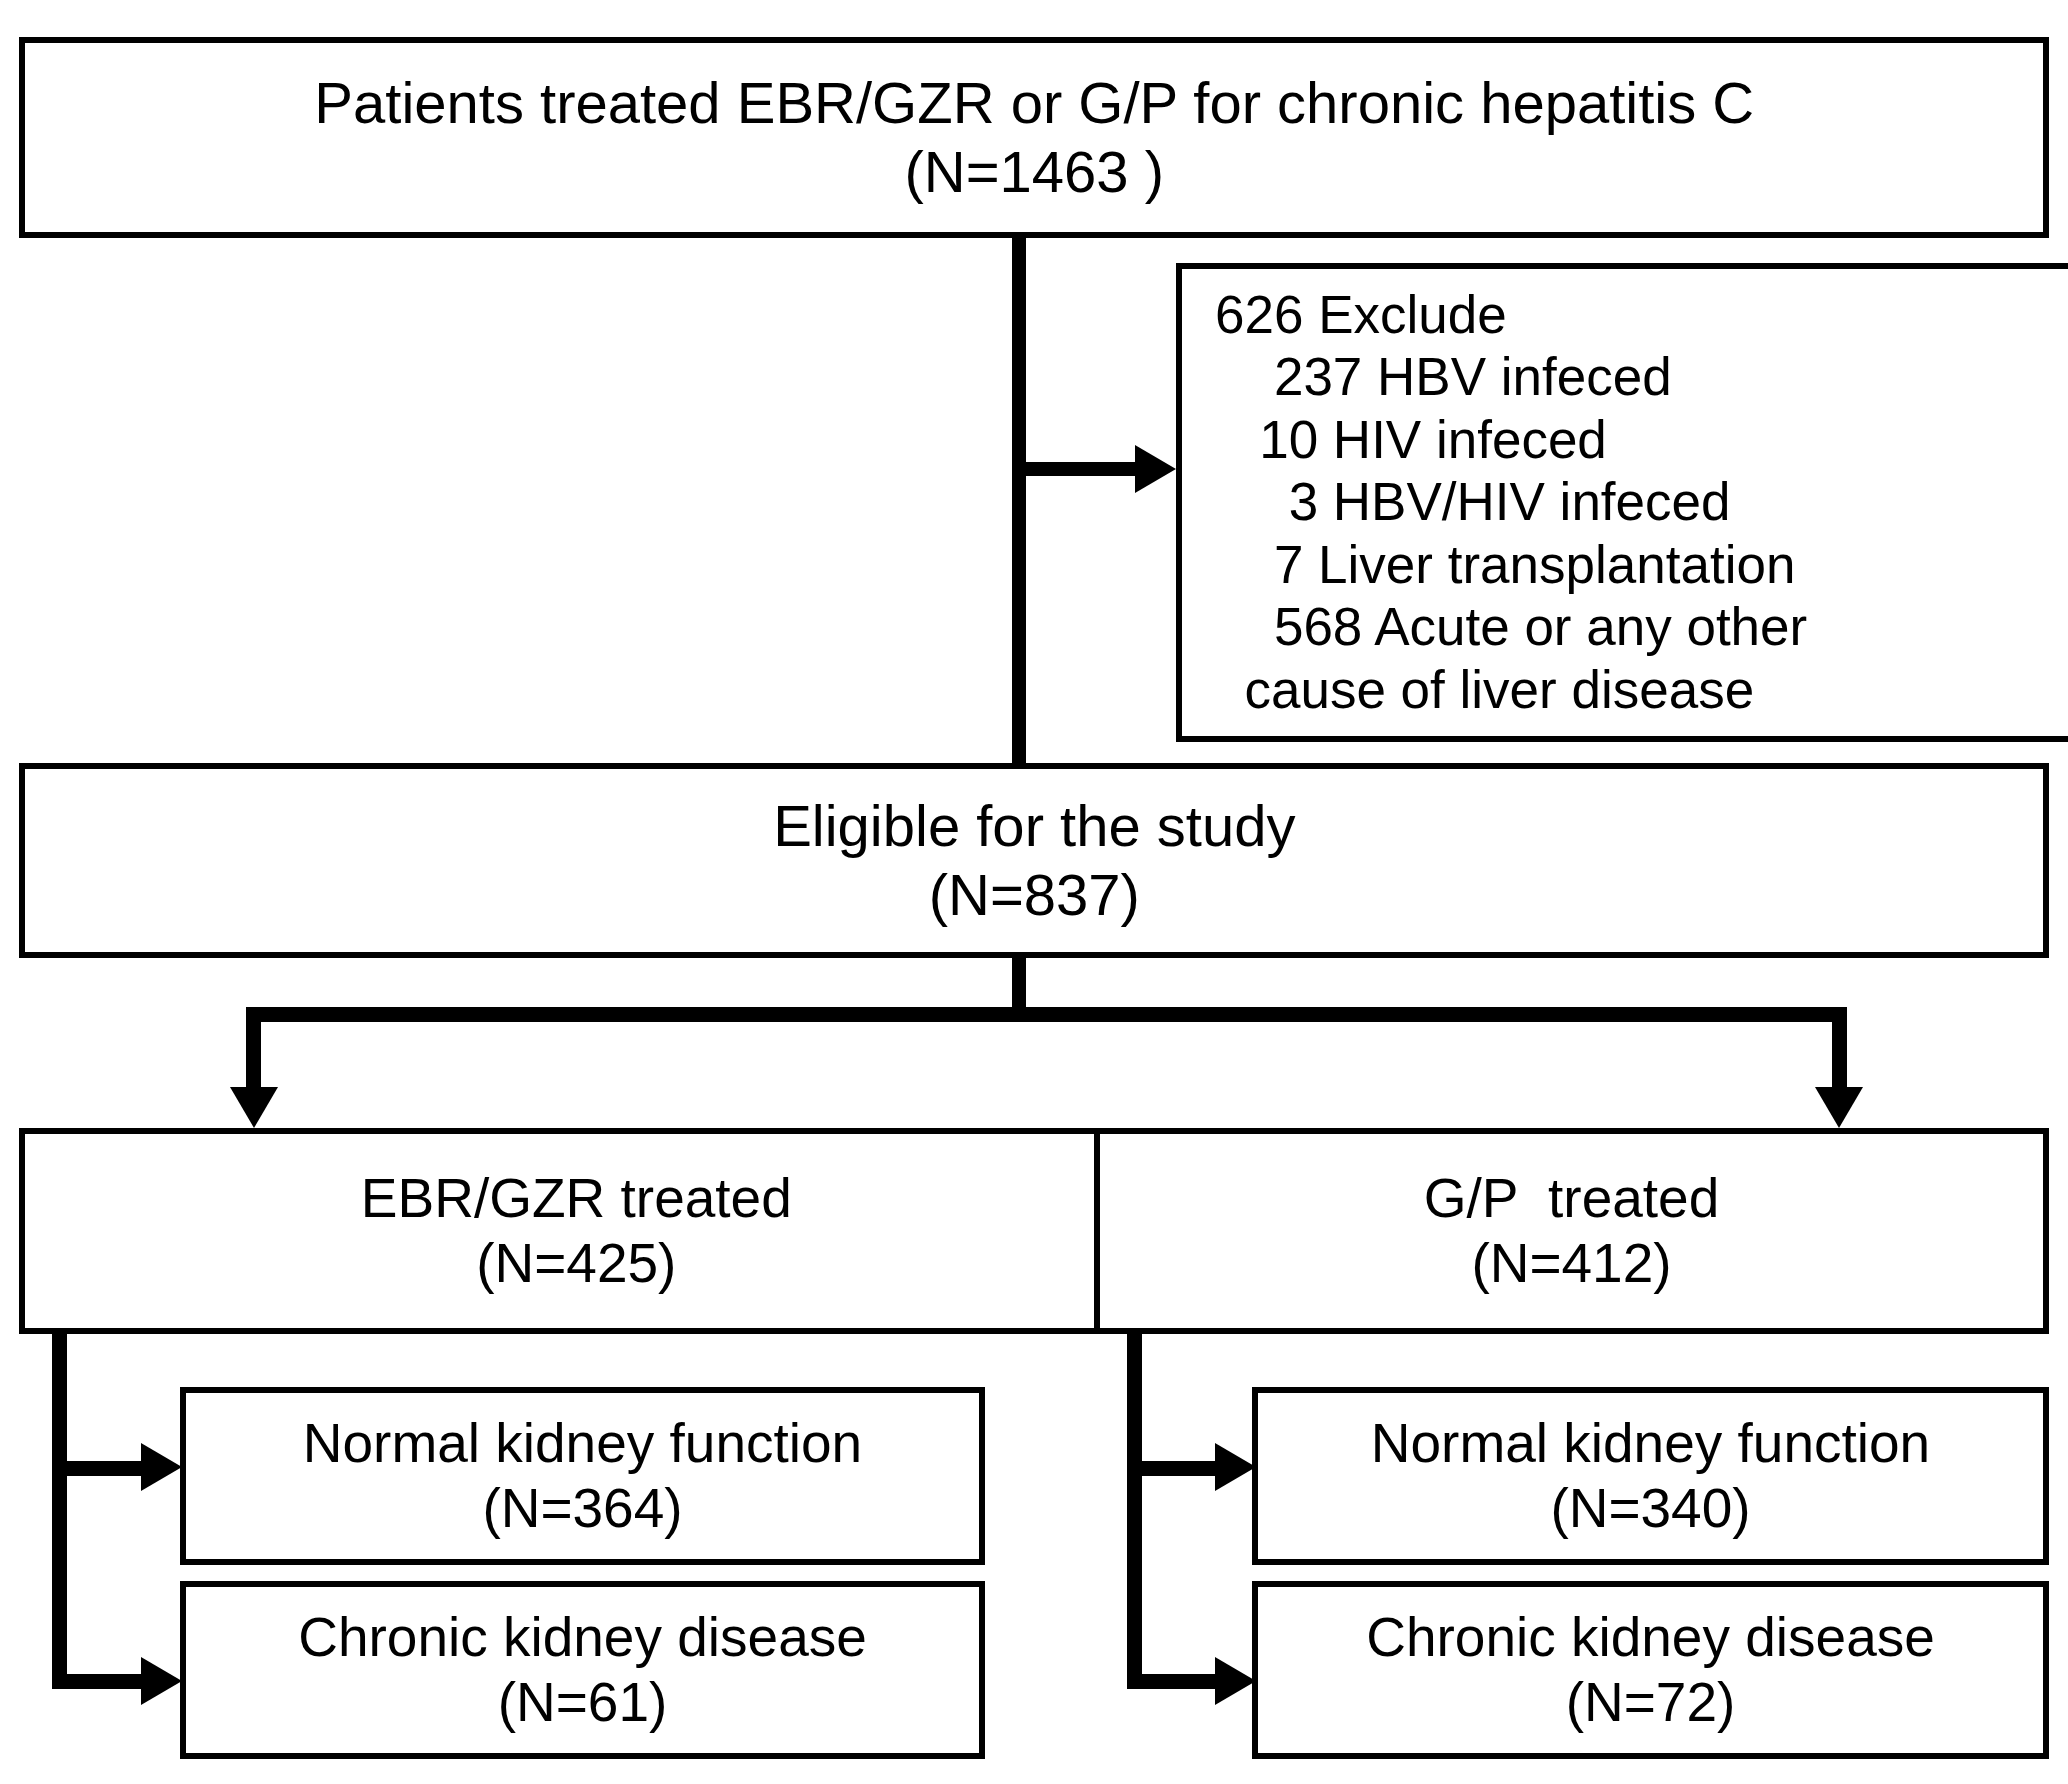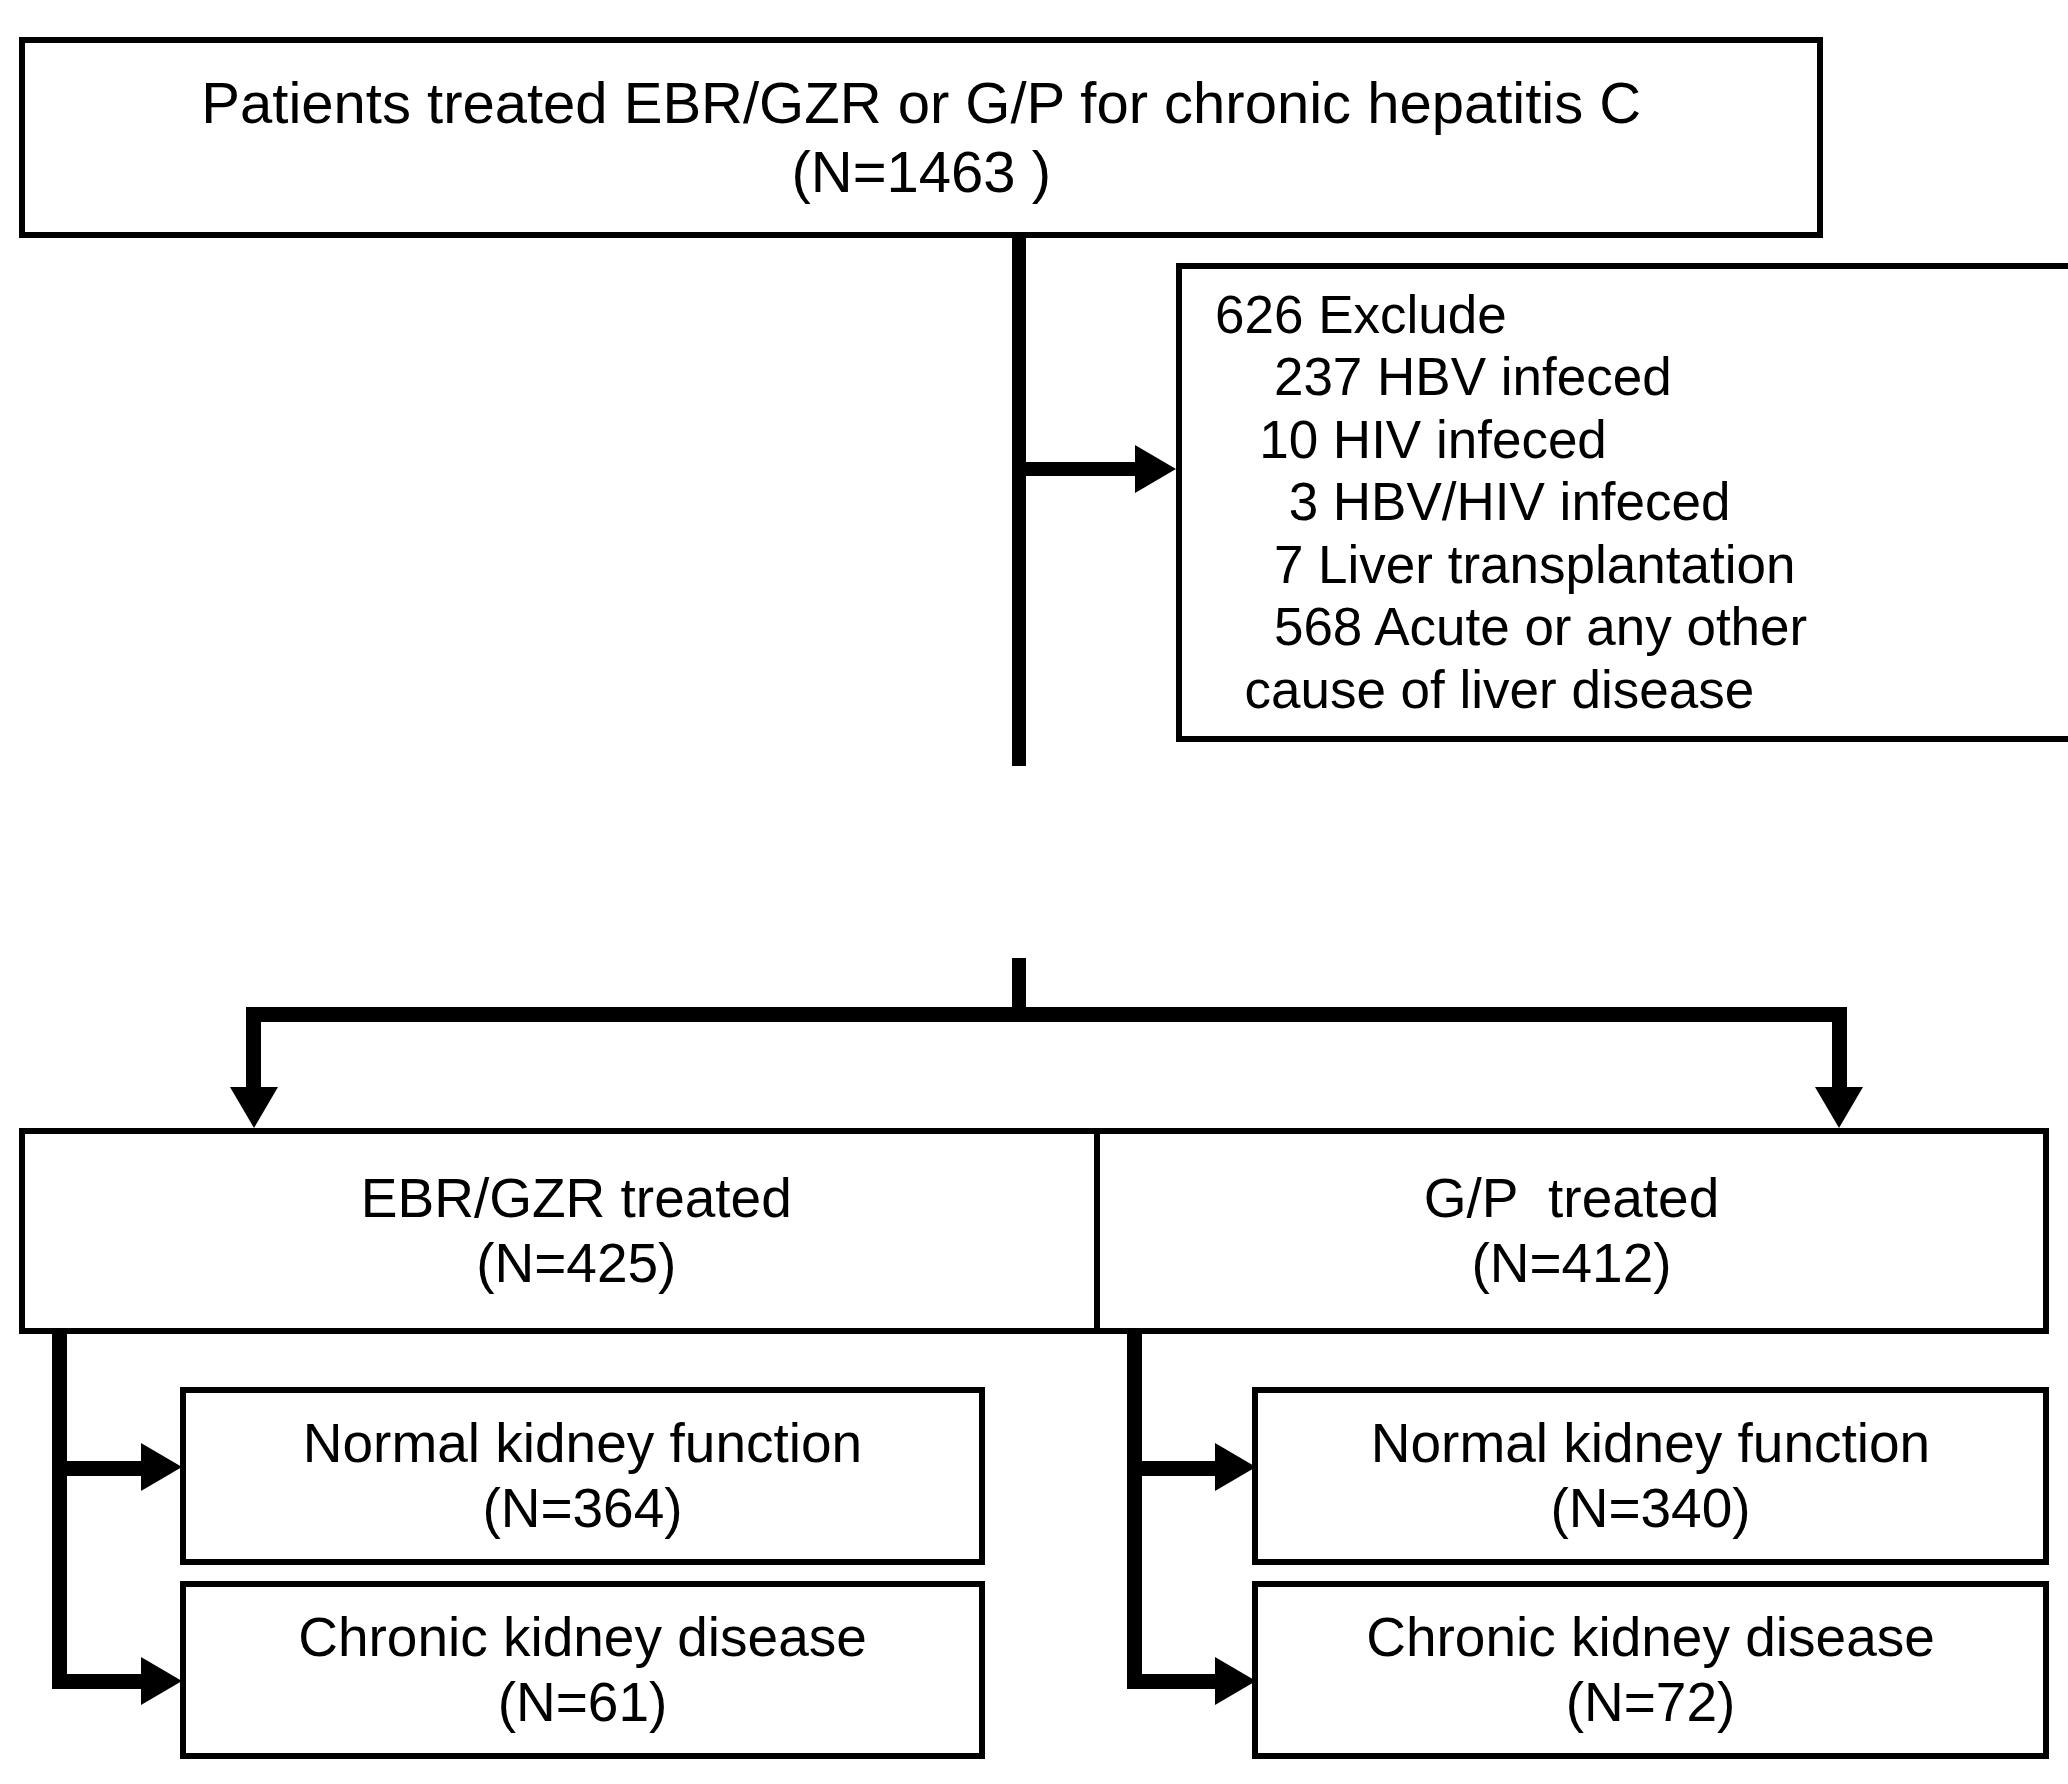--- a/index.html
+++ b/index.html
@@ -95,35 +95,39 @@
   <div class="arrow-right" style="left:141px; top:1443px;"></div>
   <div class="hline" style="left:52px; top:1674px; width:91px; height:14.5px;"></div>
   <div class="arrow-right" style="left:141px; top:1657px;"></div>
 
   <div class="vline" style="left:1127px; top:1333px; width:14.5px; height:355px;"></div>
   <div class="hline" style="left:1127px; top:1461px; width:90px; height:14.5px;"></div>
   <div class="arrow-right" style="left:1215px; top:1443px;"></div>
   <div class="hline" style="left:1127px; top:1674px; width:90px; height:14.5px;"></div>
   <div class="arrow-right" style="left:1215px; top:1657px;"></div>
 
-  <div class="box fs-big" style="left:19.3px; top:37px; width:1804px; height:201px;">
+  <div class="box fs-big" style="left:19.3px; top:37px; width:2030px; height:201px;">
     <span class="line">Patients treated EBR/GZR or G/P for chronic hepatitis C</span>
     <span class="line">(N=1463 )</span>
   </div>
 
   <div class="box left-align fs-excl" style="left:1176px; top:263px; width:1000px; height:479px;">
     <span class="line">626 Exclude</span>
     <span class="line">    237 HBV infeced</span>
     <span class="line">   10 HIV infeced</span>
     <span class="line">     3 HBV/HIV infeced</span>
     <span class="line">    7 Liver transplantation</span>
     <span class="line">    568 Acute or any other</span>
     <span class="line">  cause of liver disease</span>
   </div>
 
+  <div class="box fs-big" style="left:19.3px; top:763px; width:2030px; height:195px;">
+    <span class="line">Eligible for the study</span>
+    <span class="line">(N=837)</span>
+  </div>
 
   <div class="box fs-med" style="left:19.3px; top:1128px; width:1114px; height:206px;">
     <span class="line">EBR/GZR treated</span>
     <span class="line">(N=425)</span>
   </div>
 
   <div class="box fs-med" style="left:1094px; top:1128px; width:955px; height:206px;">
     <span class="line">G/P  treated</span>
     <span class="line">(N=412)</span>
   </div>

